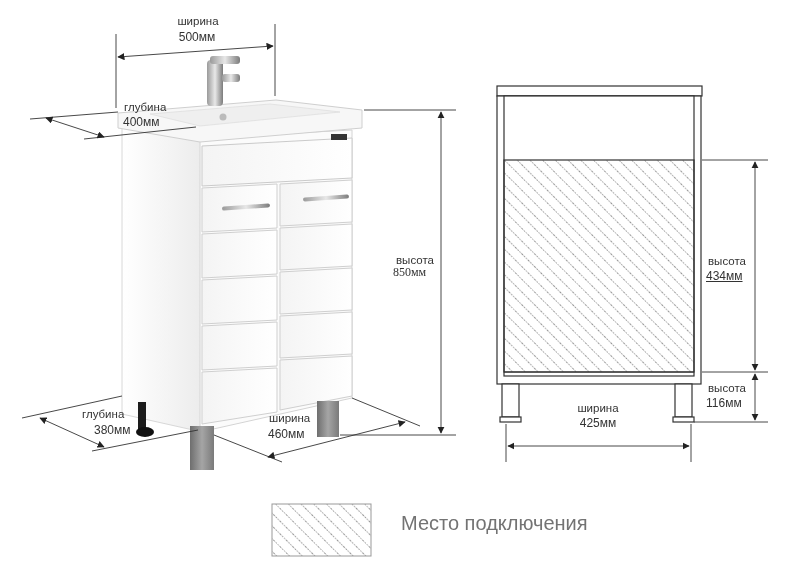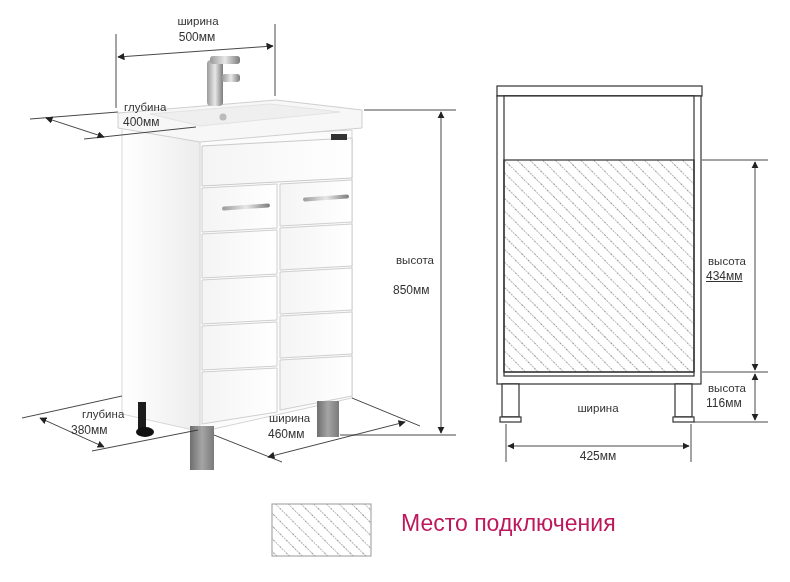--- a/index.html
+++ b/index.html
@@ -3,21 +3,21 @@
 <meta charset="utf-8">
 <style>
   html, body { margin: 0; padding: 0; background: #ffffff; }
   body { width: 790px; height: 582px; position: relative; overflow: hidden;
          font-family: "Liberation Sans", sans-serif; color: #333; }
   svg { position: absolute; left: 0; top: 0; }
   .lbl { position: absolute; font-family: "Liberation Sans", sans-serif; color: #333; line-height: 1; white-space: nowrap; }
   .small { font-size: 11.5px; text-align: center; }
   .val { font-size: 12px; }
   .c { text-align: center; }
-  .legend-text { position: absolute; left: 401px; top: 512px; font-size: 23px; line-height: 23px; color: #be185d; }
+  .legend-text { position: absolute; left: 401px; top: 512px; font-size: 20px; line-height: 23px; color: #737373; }
 </style>
 </head>
 <body>
 
 <svg width="790" height="582" viewBox="0 0 790 582" xmlns="http://www.w3.org/2000/svg">
   <defs>
     <pattern id="hatch" patternUnits="userSpaceOnUse" width="9" height="9" patternTransform="rotate(-45)">
       <line x1="0" y1="0" x2="0" y2="9" stroke="#444" stroke-width="1.1" stroke-dasharray="1.3 1.3"></line>
     </pattern>
     <marker id="arr" viewBox="0 0 10 10" refX="9" refY="5" markerWidth="8" markerHeight="8" orient="auto-start-reverse">
@@ -148,32 +148,32 @@
   <rect x="272" y="504" width="99" height="52" fill="url(#hatch)" stroke="#999" stroke-width="1"></rect>
 </svg>
 
 <div class="lbl small c" style="left:168px;top:16px;width:60px;">ширина</div>
 <div class="lbl val c" style="left:164px;top:31px;width:66px;">500мм</div>
 
 <div class="lbl small" style="left:124px;top:102px;">глубина</div>
 <div class="lbl val" style="left:123px;top:116px;">400мм</div>
 
 <div class="lbl small" style="left:396px;top:255px;">высота</div>
-<div class="lbl val" style="left:393px;top:284px;">850мм</div>
+<div class="lbl val" style="left:393px;top:266px;font-family:Liberation Serif, serif;">850мм</div>
 
 <div class="lbl small" style="left:82px;top:409px;">глубина</div>
-<div class="lbl val" style="left:71px;top:424px;">380мм</div>
+<div class="lbl val" style="left:94px;top:424px;">380мм</div>
 
 <div class="lbl small" style="left:269px;top:413px;">ширина</div>
 <div class="lbl val" style="left:268px;top:428px;">460мм</div>
 
 <div class="lbl small" style="left:708px;top:256px;">высота</div>
 <div class="lbl val" style="left:706px;top:270px;text-decoration:underline;">434мм</div>
 
 <div class="lbl small" style="left:708px;top:383px;">высота</div>
 <div class="lbl val" style="left:706px;top:397px;">116мм</div>
 
 <div class="lbl small c" style="left:568px;top:403px;width:60px;">ширина</div>
-<div class="lbl val c" style="left:564px;top:417px;width:68px;margin-top:33px;">425мм</div>
+<div class="lbl val c" style="left:564px;top:417px;width:68px;">425мм</div>
 
 <div class="legend-text">
   <div>Место подключения</div>
 </div>
 
 </body></html>

